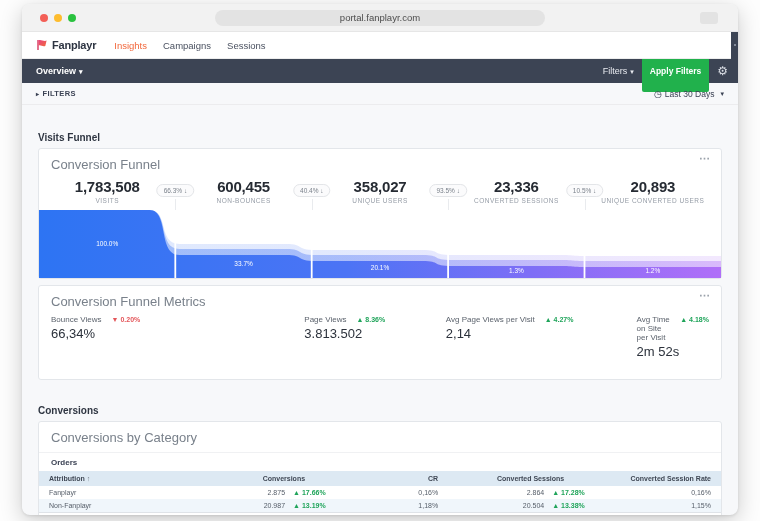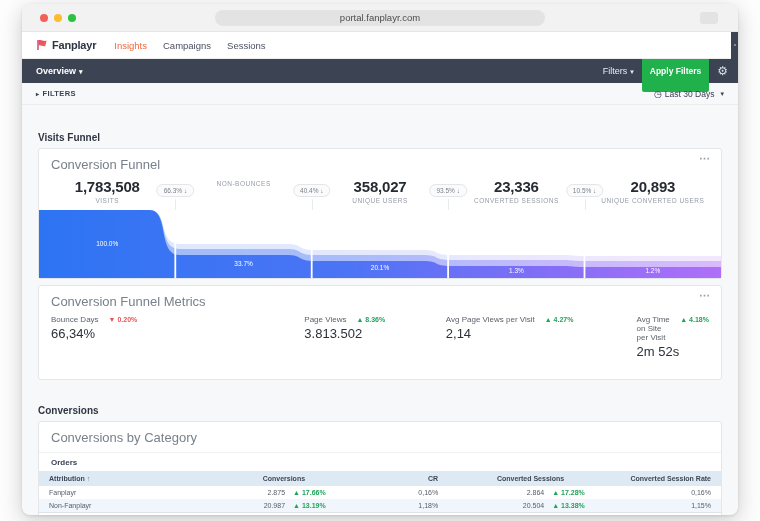--- a/index.html
+++ b/index.html
@@ -166,20 +166,21 @@
       <div class="stats-row">
         <span class="connector c0"></span>
           <span class="connector c1"></span>
           <span class="connector c2"></span>
           <span class="connector c3"></span>
         <div class="stat">
           <div class="stat-value">1,783,508</div>
           <div class="stat-label">VISITS</div>
         </div>
         <div class="stat">
+          <div class="stat-value">600,455</div>
           <div class="stat-label">NON-BOUNCES</div>
         </div>
         <div class="stat">
           <div class="stat-value">358,027</div>
           <div class="stat-label">UNIQUE USERS</div>
         </div>
         <div class="stat">
           <div class="stat-value">23,336</div>
           <div class="stat-label">CONVERTED SESSIONS</div>
         </div>
@@ -217,21 +218,21 @@
         <span class="seg-label s4">1.2%</span>
       </div>
     </div>
 
     <div class="card metrics-card">
       <span class="card-title">Conversion Funnel Metrics</span>
       <span class="dots">⋯</span>
       <div class="metrics-grid">
         <div class="metric">
           <div class="m-label-row">
-              <span class="m-label">Bounce Days</span>
+              <span class="m-label">Bounce Views</span>
               <span class="chg down">▼ 0.20%</span>
             </div>
           <div class="m-value">66,34%</div>
         </div>
         <div class="metric">
           <div class="m-label-row">
               <span class="m-label">Page Views</span>
               <span class="chg up">▲ 8.36%</span>
             </div>
           <div class="m-value">3.813.502</div>

